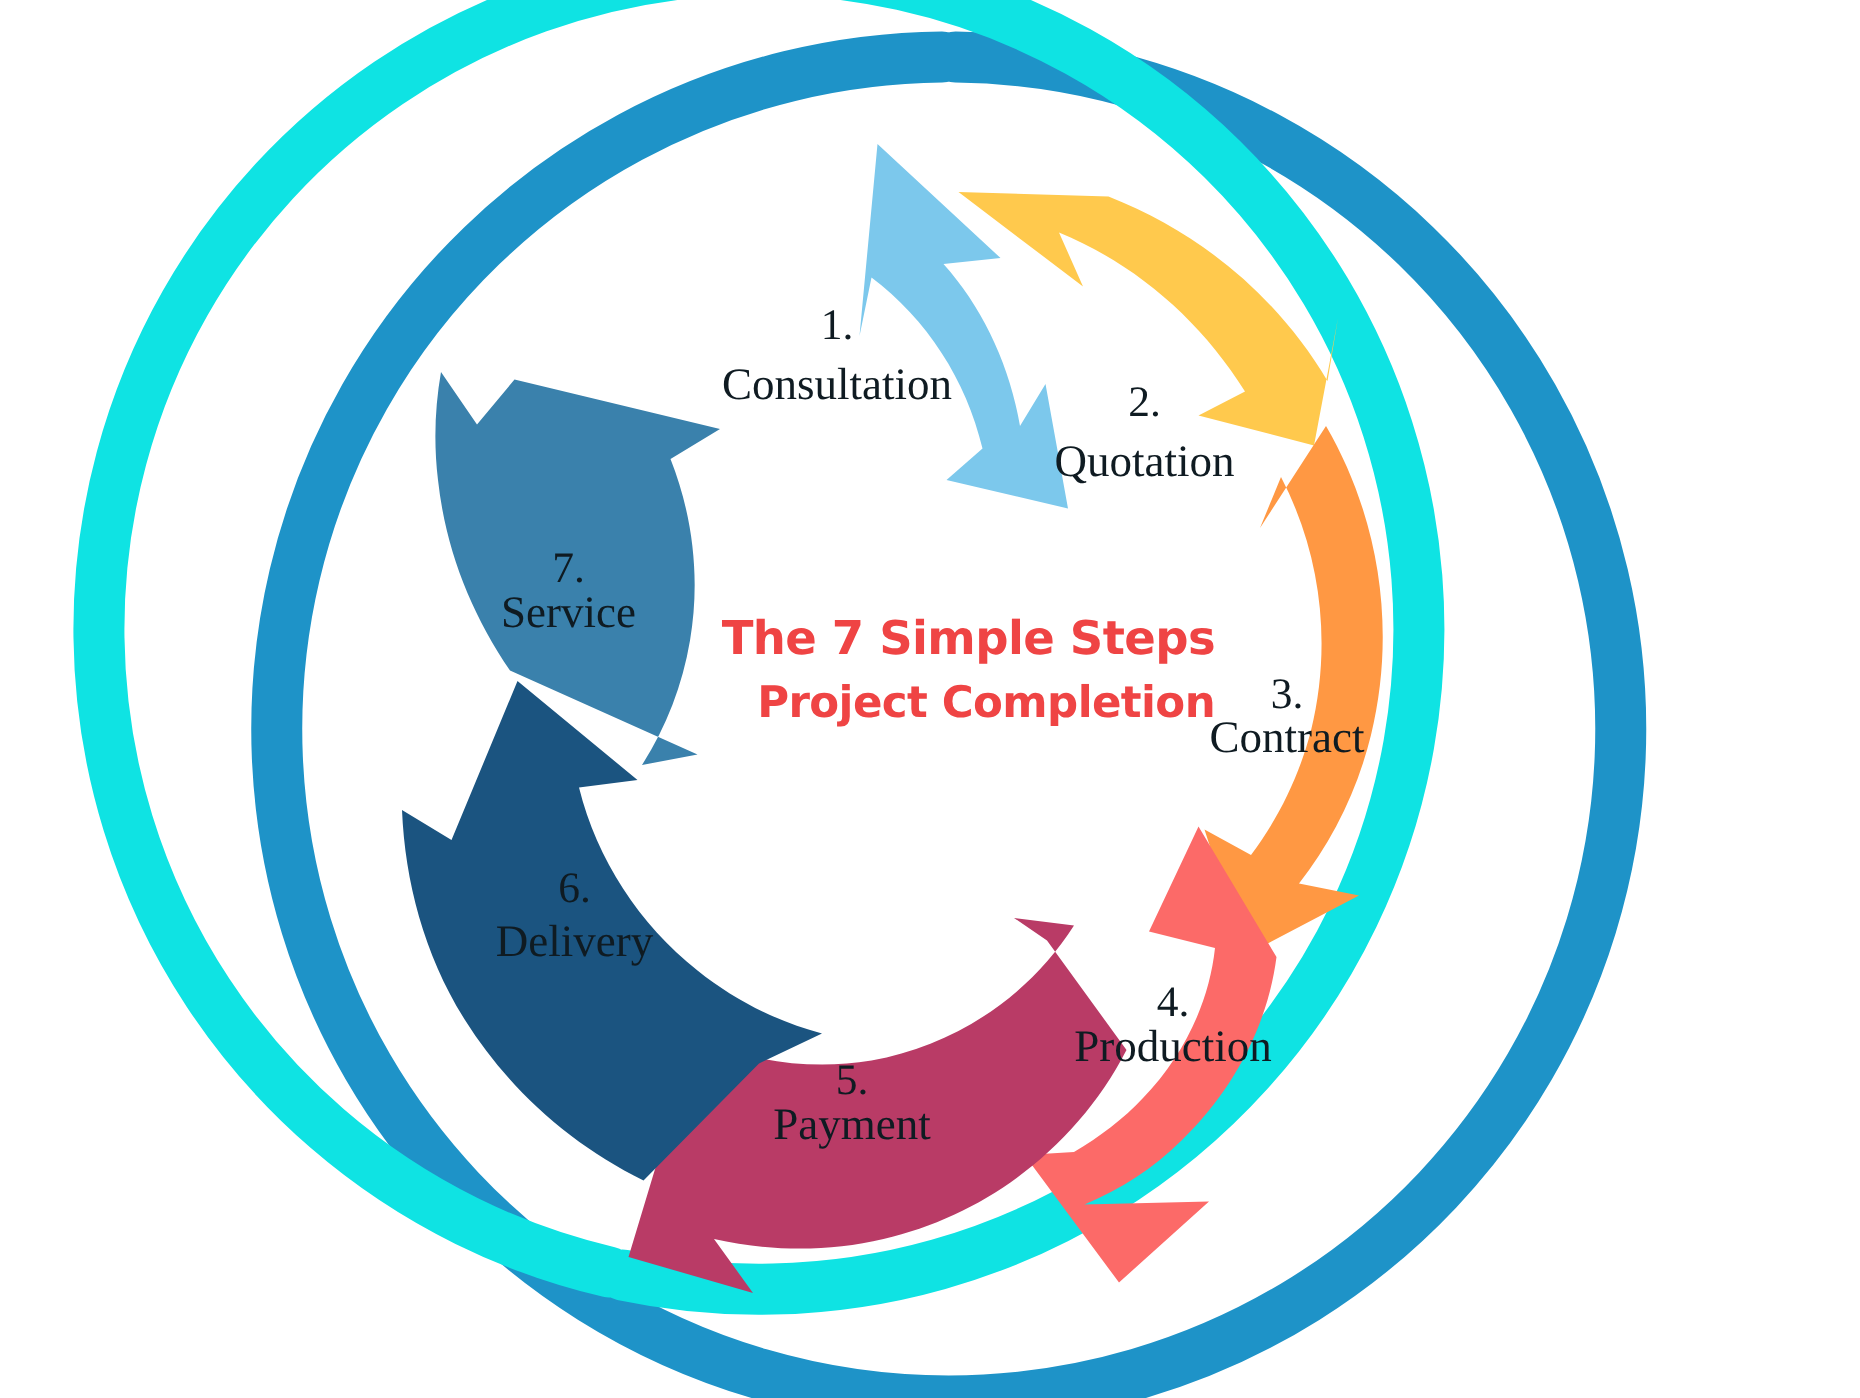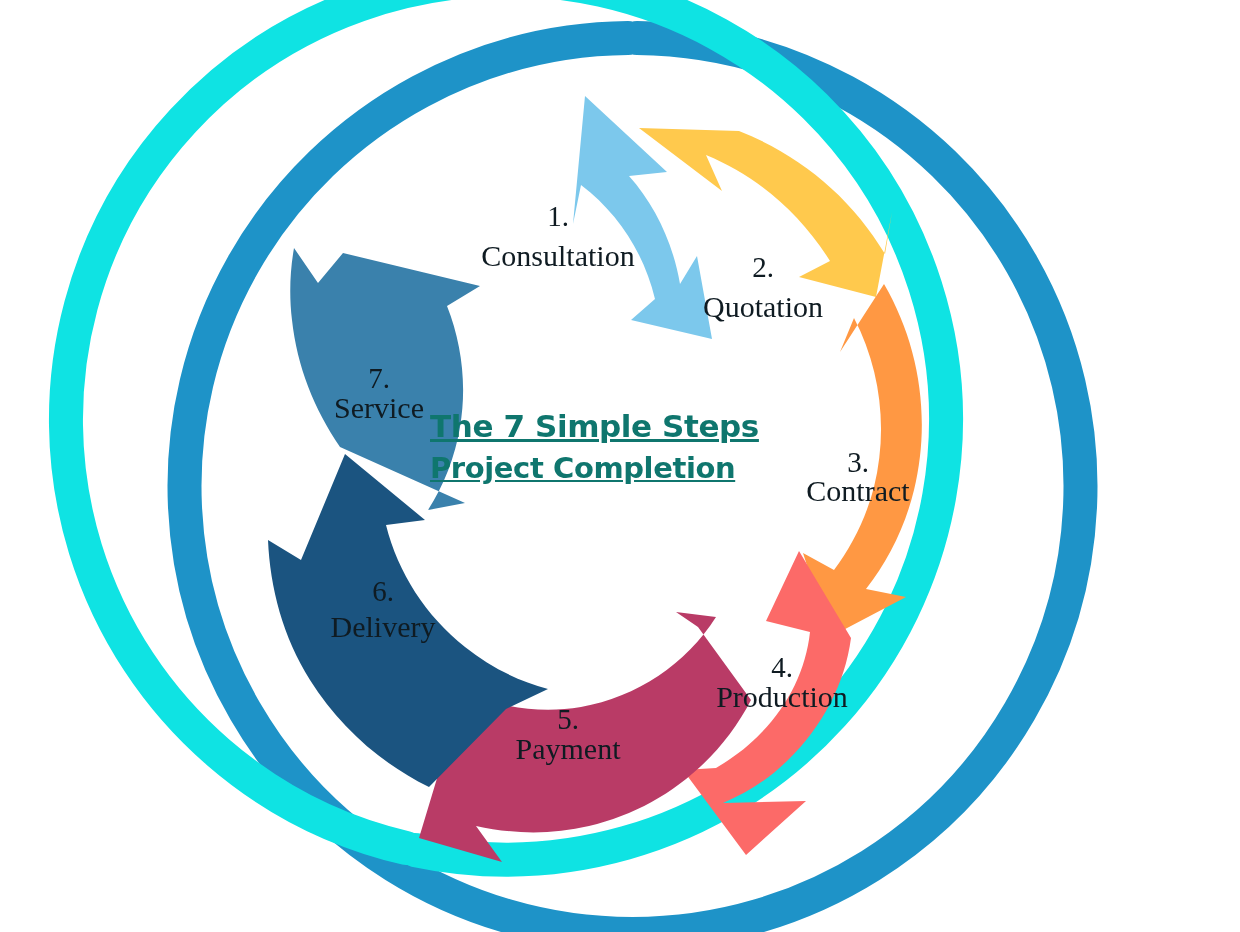--- a/index.html
+++ b/index.html
@@ -37,28 +37,27 @@
     font-size: 29px;
   }
   .step-name {
     font-size: 30px;
   }
   #center-title {
     position: absolute;
     left: 430px;
     top: 404px;
     width: 380px;
-    text-align: left;
+    text-align: right;
     font-family: "DejaVu Sans", "Liberation Sans", sans-serif;
     font-weight: bold;
-    color: #0f766e;
+    color: #ef4444;
     line-height: 1.42;
     letter-spacing: -0.4px;
     pointer-events: none;
-    text-decoration: underline;
   }
   #center-title .title-line {
     display: block;
     font-size: 31px;
     white-space: nowrap;
   }
   #center-title .title-line.line-2 {
     font-size: 29px;
   }
 </style>

